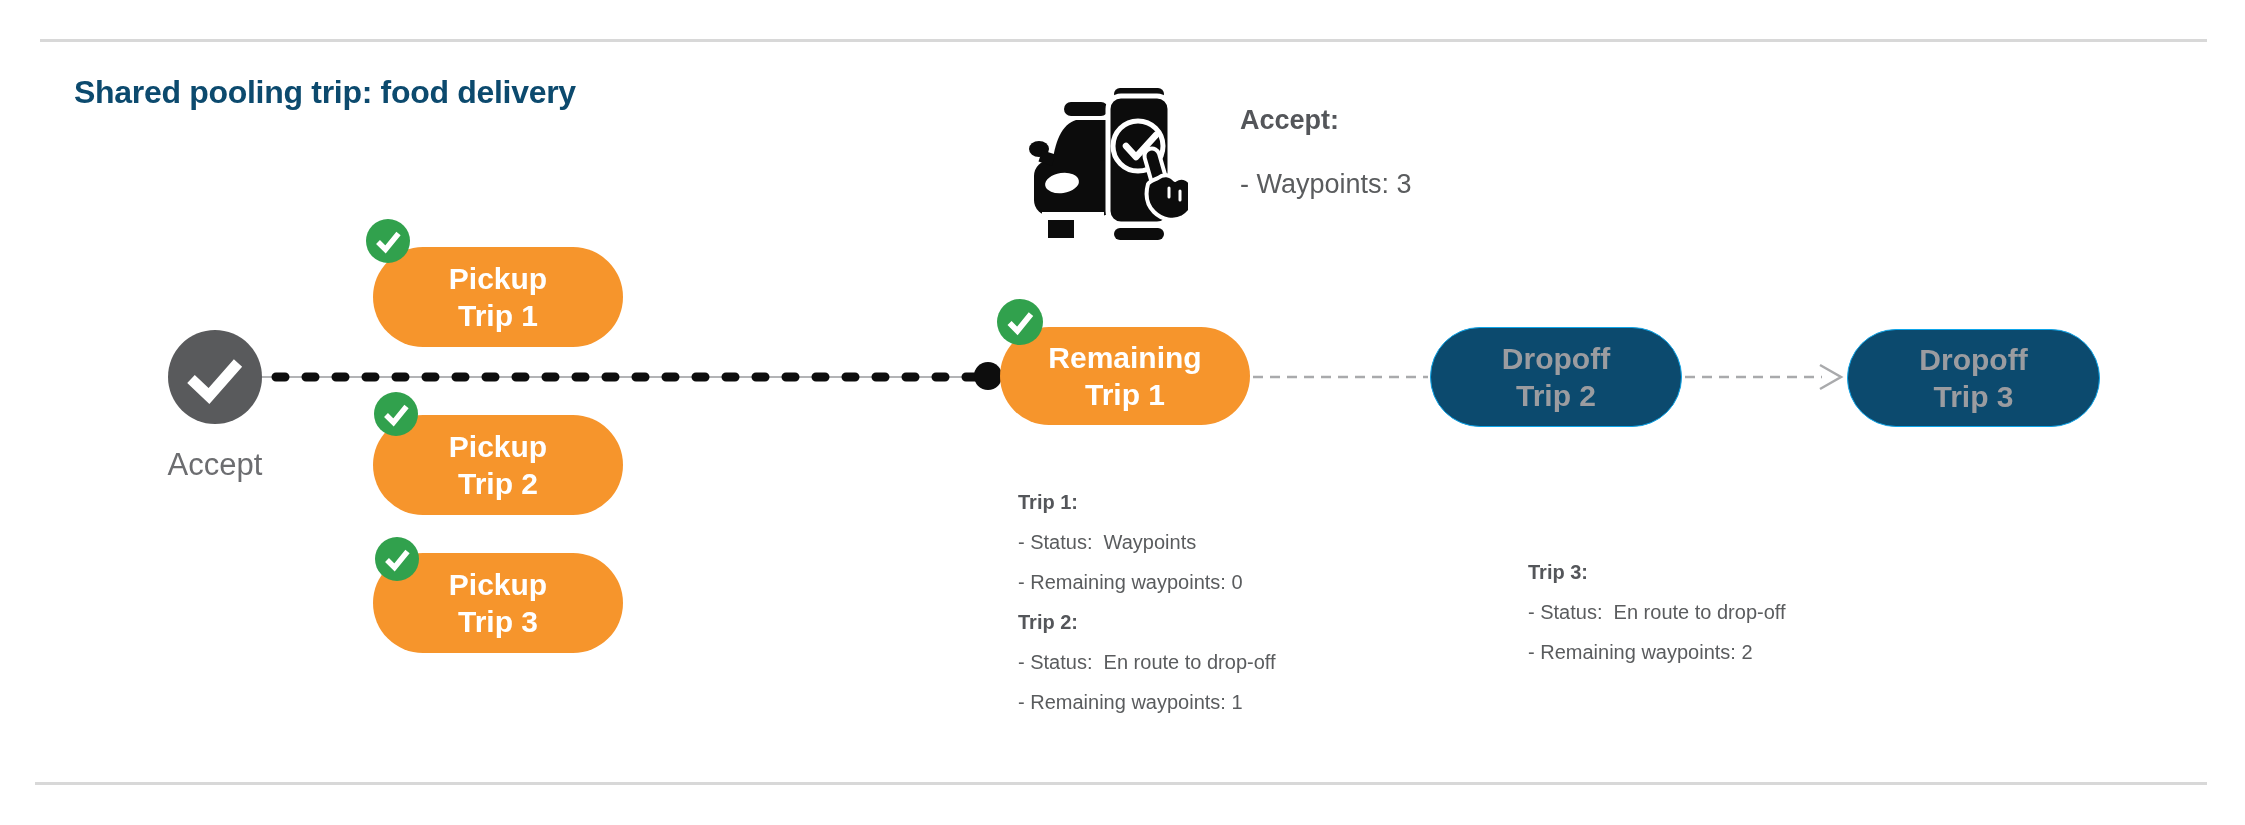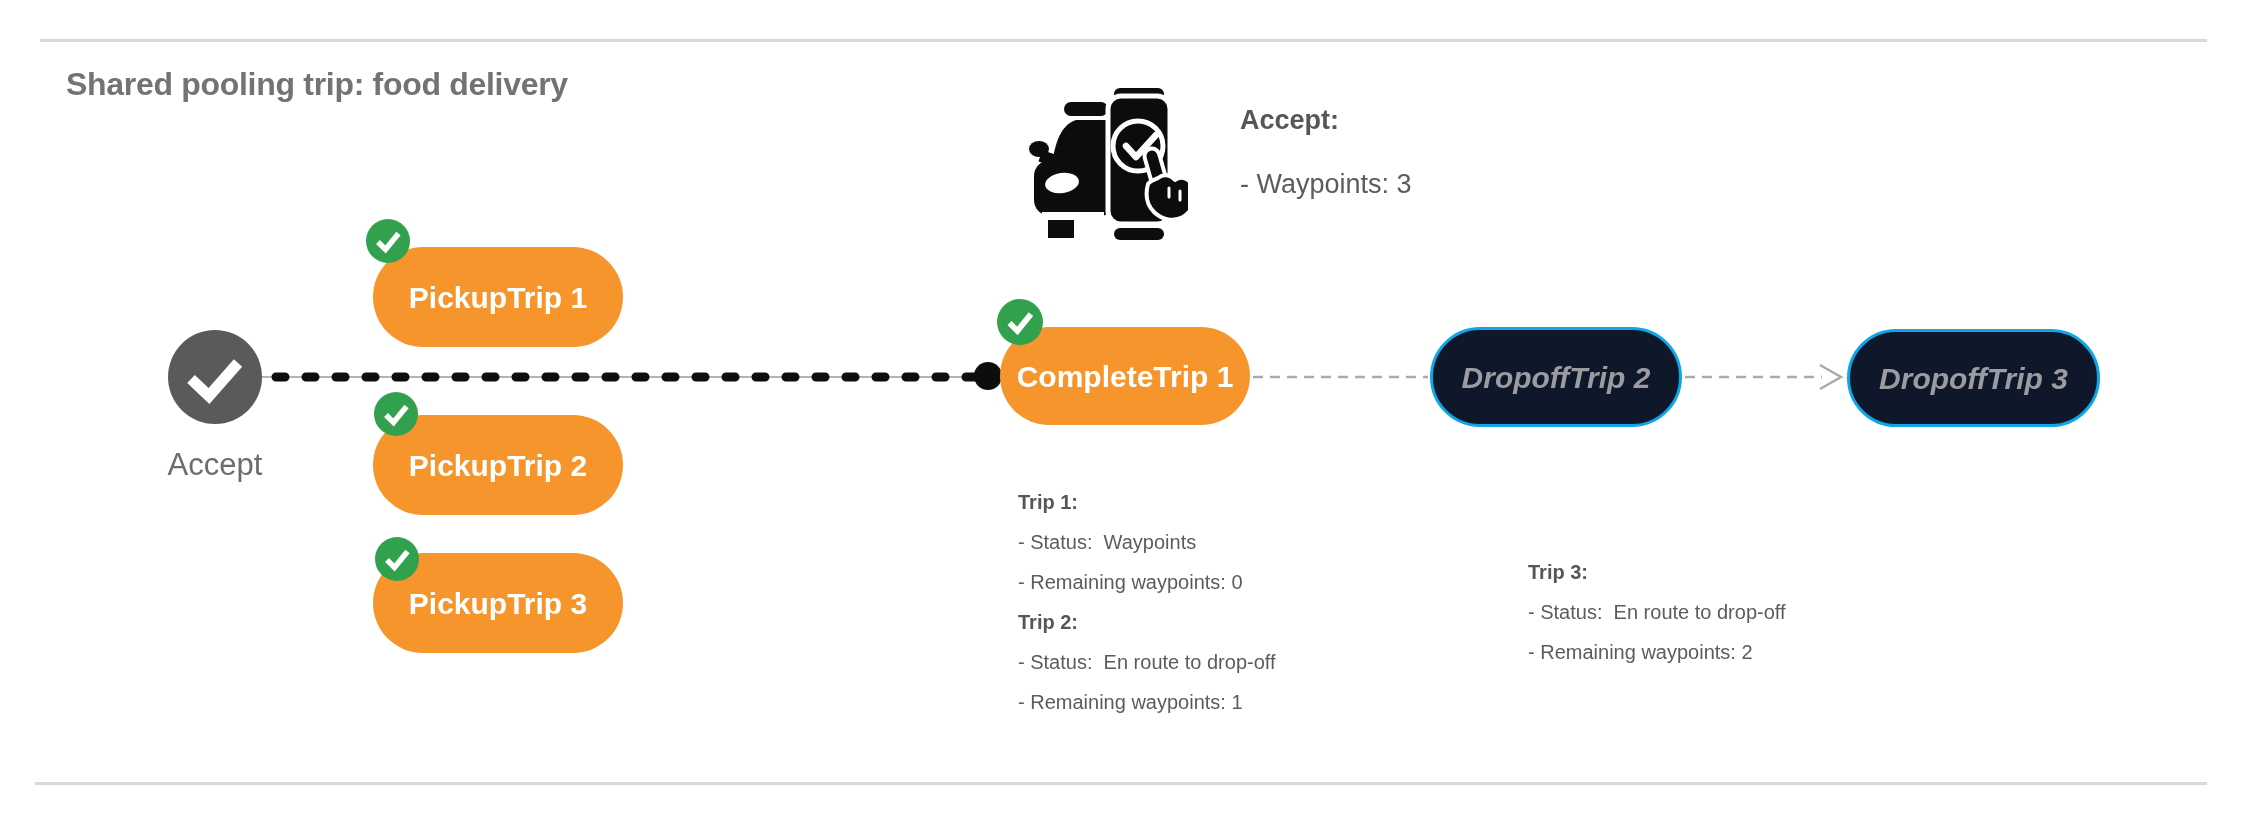--- a/index.html
+++ b/index.html
@@ -2,31 +2,31 @@
 <html><head>
 <meta charset="utf-8">
 <style>
   html,body{margin:0;padding:0;}
   body{
     width:2245px;height:825px;position:relative;background:#ffffff;
     font-family:"Liberation Sans", sans-serif;overflow:hidden;
   }
   .rule{position:absolute;background:#d8d8d8;height:3px;}
   .title{
-    position:absolute;left:66px;top:66px;margin:0;
-    font-size:32px;font-weight:700;color:#737373;letter-spacing:-0.3px;
+    position:absolute;left:66px;top:66px;margin:8px;
+    font-size:32px;font-weight:700;color:#0c4a6e;letter-spacing:-0.3px;
   }
   .connectors{position:absolute;left:0;top:0;z-index:1;}
   .node{position:absolute;z-index:2;box-sizing:border-box;}
   .pill{
-    display:flex;flex-direction:row;align-items:center;justify-content:center;
+    display:flex;flex-direction:column;align-items:center;justify-content:center;
     border-radius:60px;font-weight:700;font-size:30px;line-height:37px;text-align:center;
   }
   .pill-orange{background:#F6952C;color:#ffffff;}
-  .pill-outline{background:#0f172a;border:3px solid #0ea5e9;color:#9B9CA0;font-style:italic;}
+  .pill-outline{background:#0c4a6e;border:1px solid #0ea5e9;color:#9B9CA0;}
   .start-circle{
     border-radius:50%;background:#595A5C;
     display:flex;align-items:center;justify-content:center;
   }
   .start-label{
     position:absolute;z-index:2;text-align:center;
     font-size:31px;line-height:37px;color:#6C6D70;
   }
   .badge{
     position:absolute;z-index:3;width:44px;height:44px;border-radius:50%;
@@ -110,21 +110,21 @@
 <div class="node pill pill-orange" style="left:373px;top:415px;width:250px;height:100px;">
   <span>Pickup</span>
   <span>Trip 2</span>
 </div>
 <div class="node pill pill-orange" style="left:373px;top:553px;width:250px;height:100px;">
   <span>Pickup</span>
   <span>Trip 3</span>
 </div>
 
 <div class="node pill pill-orange" style="left:1000px;top:327px;width:250px;height:98px;">
-  <span>Complete</span>
+  <span>Remaining</span>
   <span>Trip 1</span>
 </div>
 
 <div class="node pill pill-outline" style="left:1430px;top:327px;width:252px;height:100px;">
   <span>Dropoff</span>
   <span>Trip 2</span>
 </div>
 <div class="node pill pill-outline" style="left:1847px;top:329px;width:253px;height:98px;">
   <span>Dropoff</span>
   <span>Trip 3</span>

